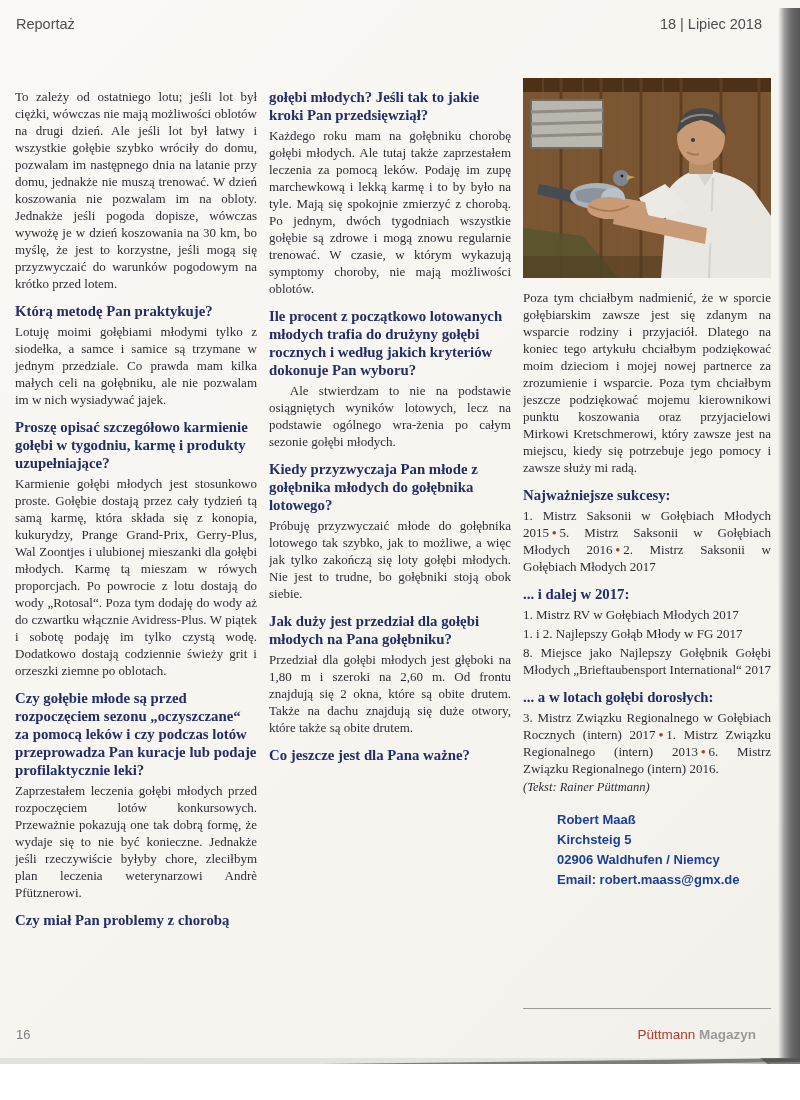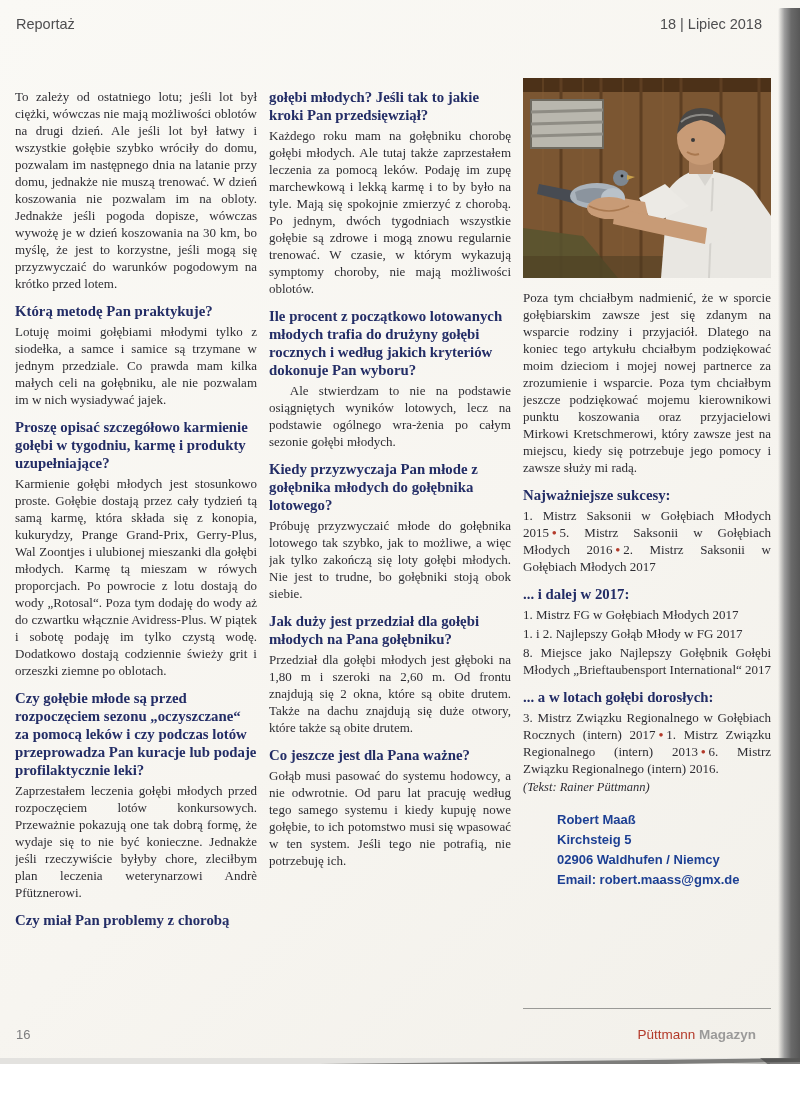--- a/index.html
+++ b/index.html
@@ -67,21 +67,20 @@
   <div class="col col2">
     <h3>gołębi młodych? Jeśli tak to jakie kroki Pan przedsięwziął?</h3>
     <p>Każdego roku mam na gołębniku chorobę gołębi młodych. Ale tutaj także zaprzestałem leczenia za pomocą leków. Podaję im zupę marchewkową i lekką karmę i to by było na tyle. Mają się spokojnie zmierzyć z chorobą. Po jednym, dwóch tygodniach wszystkie gołębie są zdrowe i mogą znowu regularnie trenować. W czasie, w którym wykazują symptomy choroby, nie mają możliwości oblotów.</p>
     <h3>Ile procent z początkowo lotowanych młodych trafia do drużyny gołębi rocznych i według jakich kryteriów dokonuje Pan wyboru?</h3>
     <p class="indent">Ale stwierdzam to nie na podstawie osiągniętych wyników lotowych, lecz na podstawie ogólnego wra-żenia po całym sezonie gołębi młodych.</p>
     <h3>Kiedy przyzwyczaja Pan młode z gołębnika młodych do gołębnika lotowego?</h3>
     <p>Próbuję przyzwyczaić młode do gołębnika lotowego tak szybko, jak to możliwe, a więc jak tylko zakończą się loty gołębi młodych. Nie jest to trudne, bo gołębniki stoją obok siebie.</p>
     <h3>Jak duży jest przedział dla gołębi młodych na Pana gołębniku?</h3>
     <p>Przedział dla gołębi młodych jest głęboki na 1,80 m i szeroki na 2,60 m. Od frontu znajdują się 2 okna, które są obite drutem. Także na dachu znajdują się duże otwory, które także są obite drutem.</p>
     <h3>Co jeszcze jest dla Pana ważne?</h3>
-    <p>Gołąb musi pasować do systemu hodowcy, a nie odwrotnie. Od paru lat pracuję według tego samego systemu i kiedy kupuję nowe gołębie, to ich potomstwo musi się wpasować w ten system. Jeśli tego nie potrafią, nie potrzebuję ich.</p>
   </div>
 
   <div class="col col3">
     <div class="photo">
       <svg width="248" height="200" viewBox="0 0 248 200" xmlns="http://www.w3.org/2000/svg">
 
         <rect width="248" height="200" fill="#7b5632"></rect>
         <rect width="248" height="14" fill="#4c3118"></rect>
         <g stroke="#5e3f22" stroke-width="3">
           <line x1="38" y1="0" x2="38" y2="200"></line>
@@ -139,21 +138,21 @@
         </g>
       </svg>
     </div>
     <p>Poza tym chciałbym nadmienić, że w sporcie gołębiarskim zawsze jest się zdanym na wsparcie rodziny i przyjaciół. Dlatego na koniec tego artykułu chciałbym podziękować moim dzieciom i mojej nowej partnerce za zrozumienie i wsparcie. Poza tym chciałbym jeszcze podziękować mojemu kierownikowi punktu koszowania oraz przyjacielowi Mirkowi Kretschmerowi, który zawsze jest na miejscu, kiedy się potrzebuje jego pomocy i zawsze służy mi radą.</p>
 
     <h3>Najważniejsze sukcesy:</h3>
     <p><span>1. Mistrz Saksonii w Gołębiach Młodych 2015</span><span class="bullet">•</span><span>5. Mistrz Saksonii w Gołębiach Młodych 2016</span><span class="bullet">•</span><span>2. Mistrz Saksonii w Gołębiach Młodych 2017</span></p>
 
     <h3>... i dalej w 2017:</h3>
     <div class="plain-list">
-      <p>1. Mistrz FG w Gołębiach Młodych 2017</p>
+      <p>1. Mistrz RV w Gołębiach Młodych 2017</p>
       <p>1. i 2. Najlepszy Gołąb Młody w FG 2017</p>
       <p style="text-align:justify">8. Miejsce jako Najlepszy Gołębnik Gołębi Młodych „Brieftaubensport International“ 2017</p>
     </div>
 
     <h3>... a w lotach gołębi dorosłych:</h3>
     <p><span>3. Mistrz Związku Regionalnego w Gołębiach Rocznych (intern) 2017</span><span class="bullet">•</span><span>1. Mistrz Związku Regionalnego (intern) 2013</span><span class="bullet">•</span><span>6. Mistrz Związku Regionalnego (intern) 2016.</span></p>
 
     <p class="credit">(Tekst: Rainer Püttmann)</p>
 
     <div class="contact">

